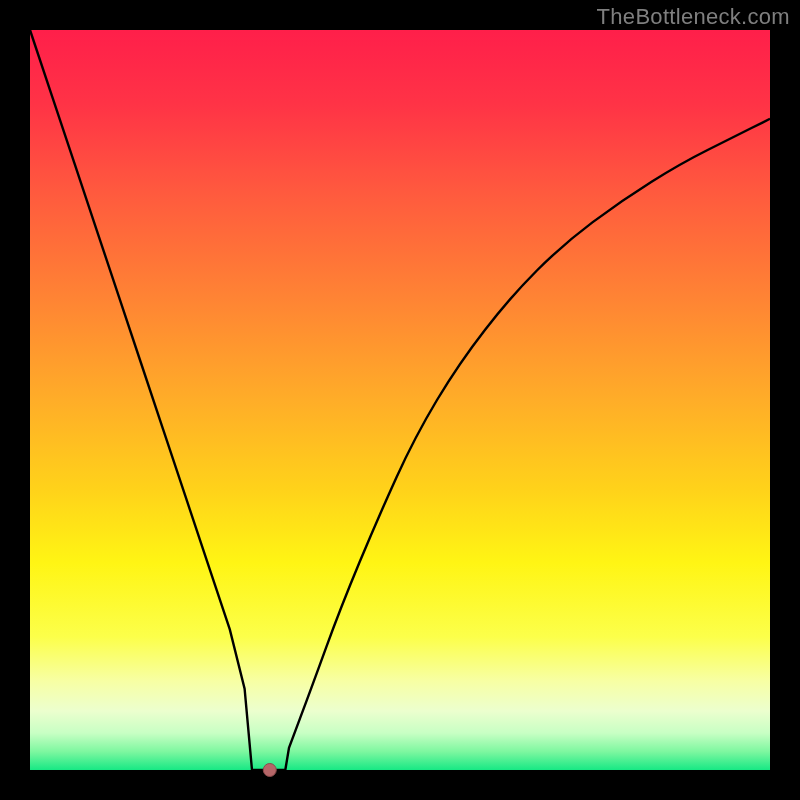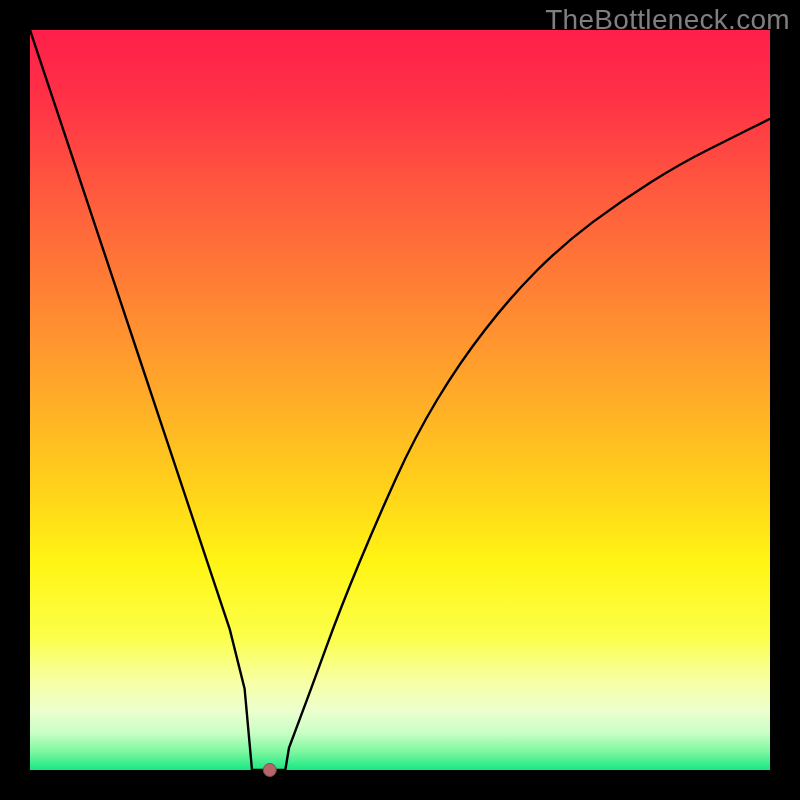--- a/index.html
+++ b/index.html
@@ -18,21 +18,21 @@
   }
   svg {
     position: absolute;
     top: 0;
     left: 0;
   }
   .attribution {
     position: absolute;
     top: 4px;
     right: 10px;
-    font-size: 28px;
+    font-size: 22px;
     font-weight: 500;
     color: #7f7f7f;
     letter-spacing: 0.3px;
     text-align: right;
   }
 </style>
 </head>
 <body>
 
 <div class="canvas-wrap">

